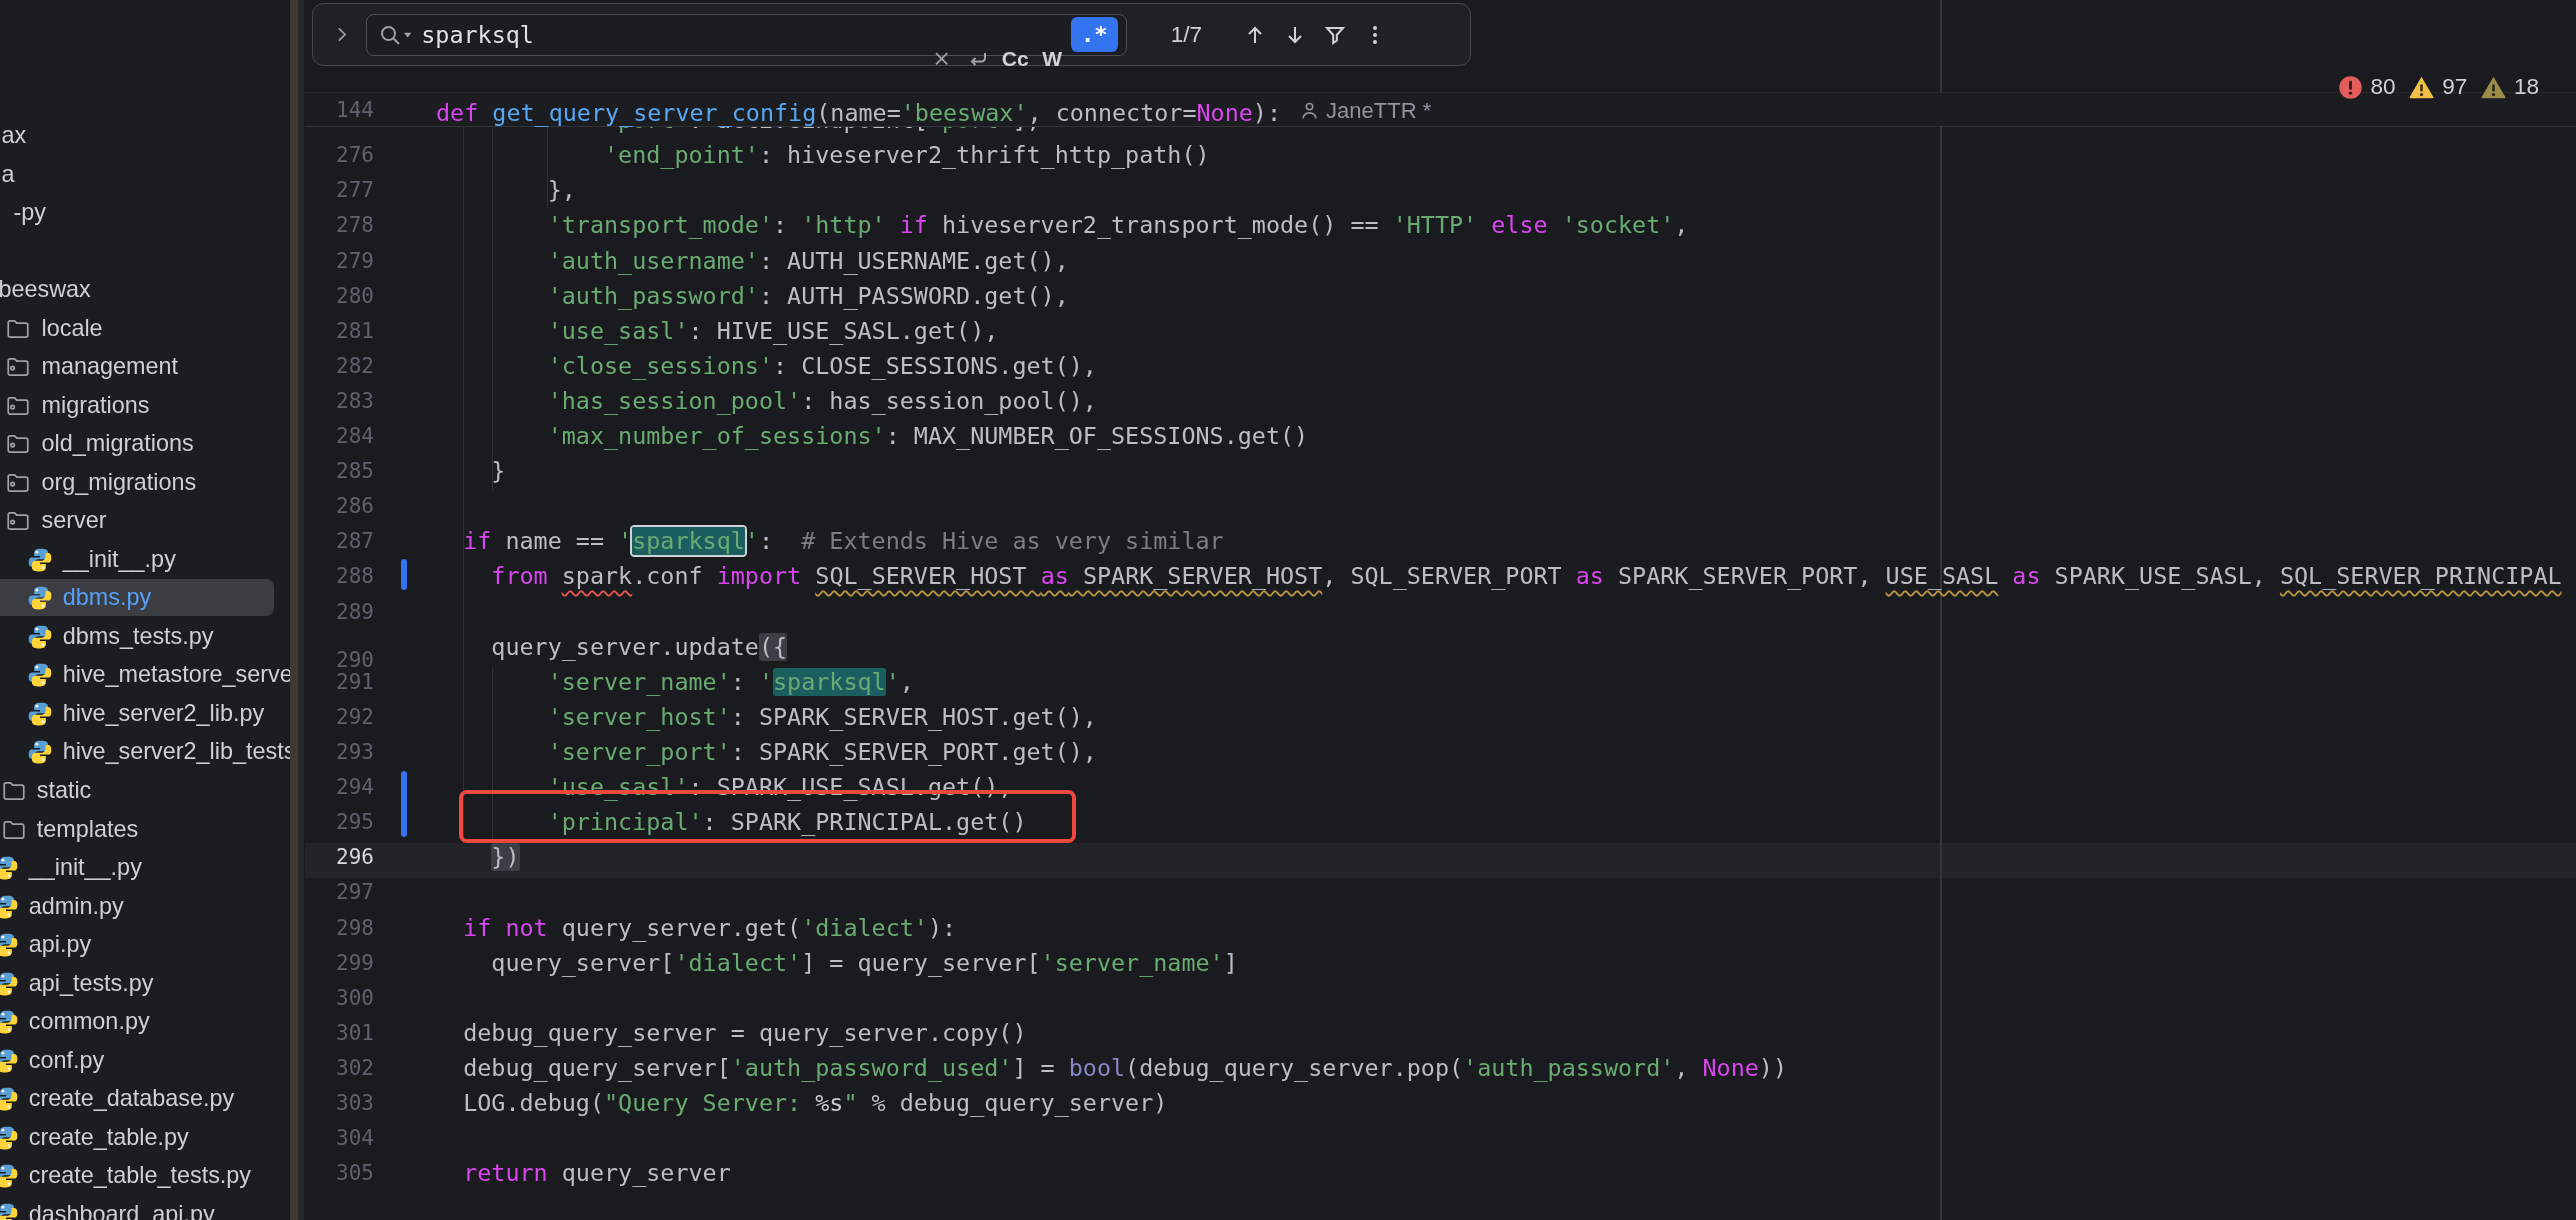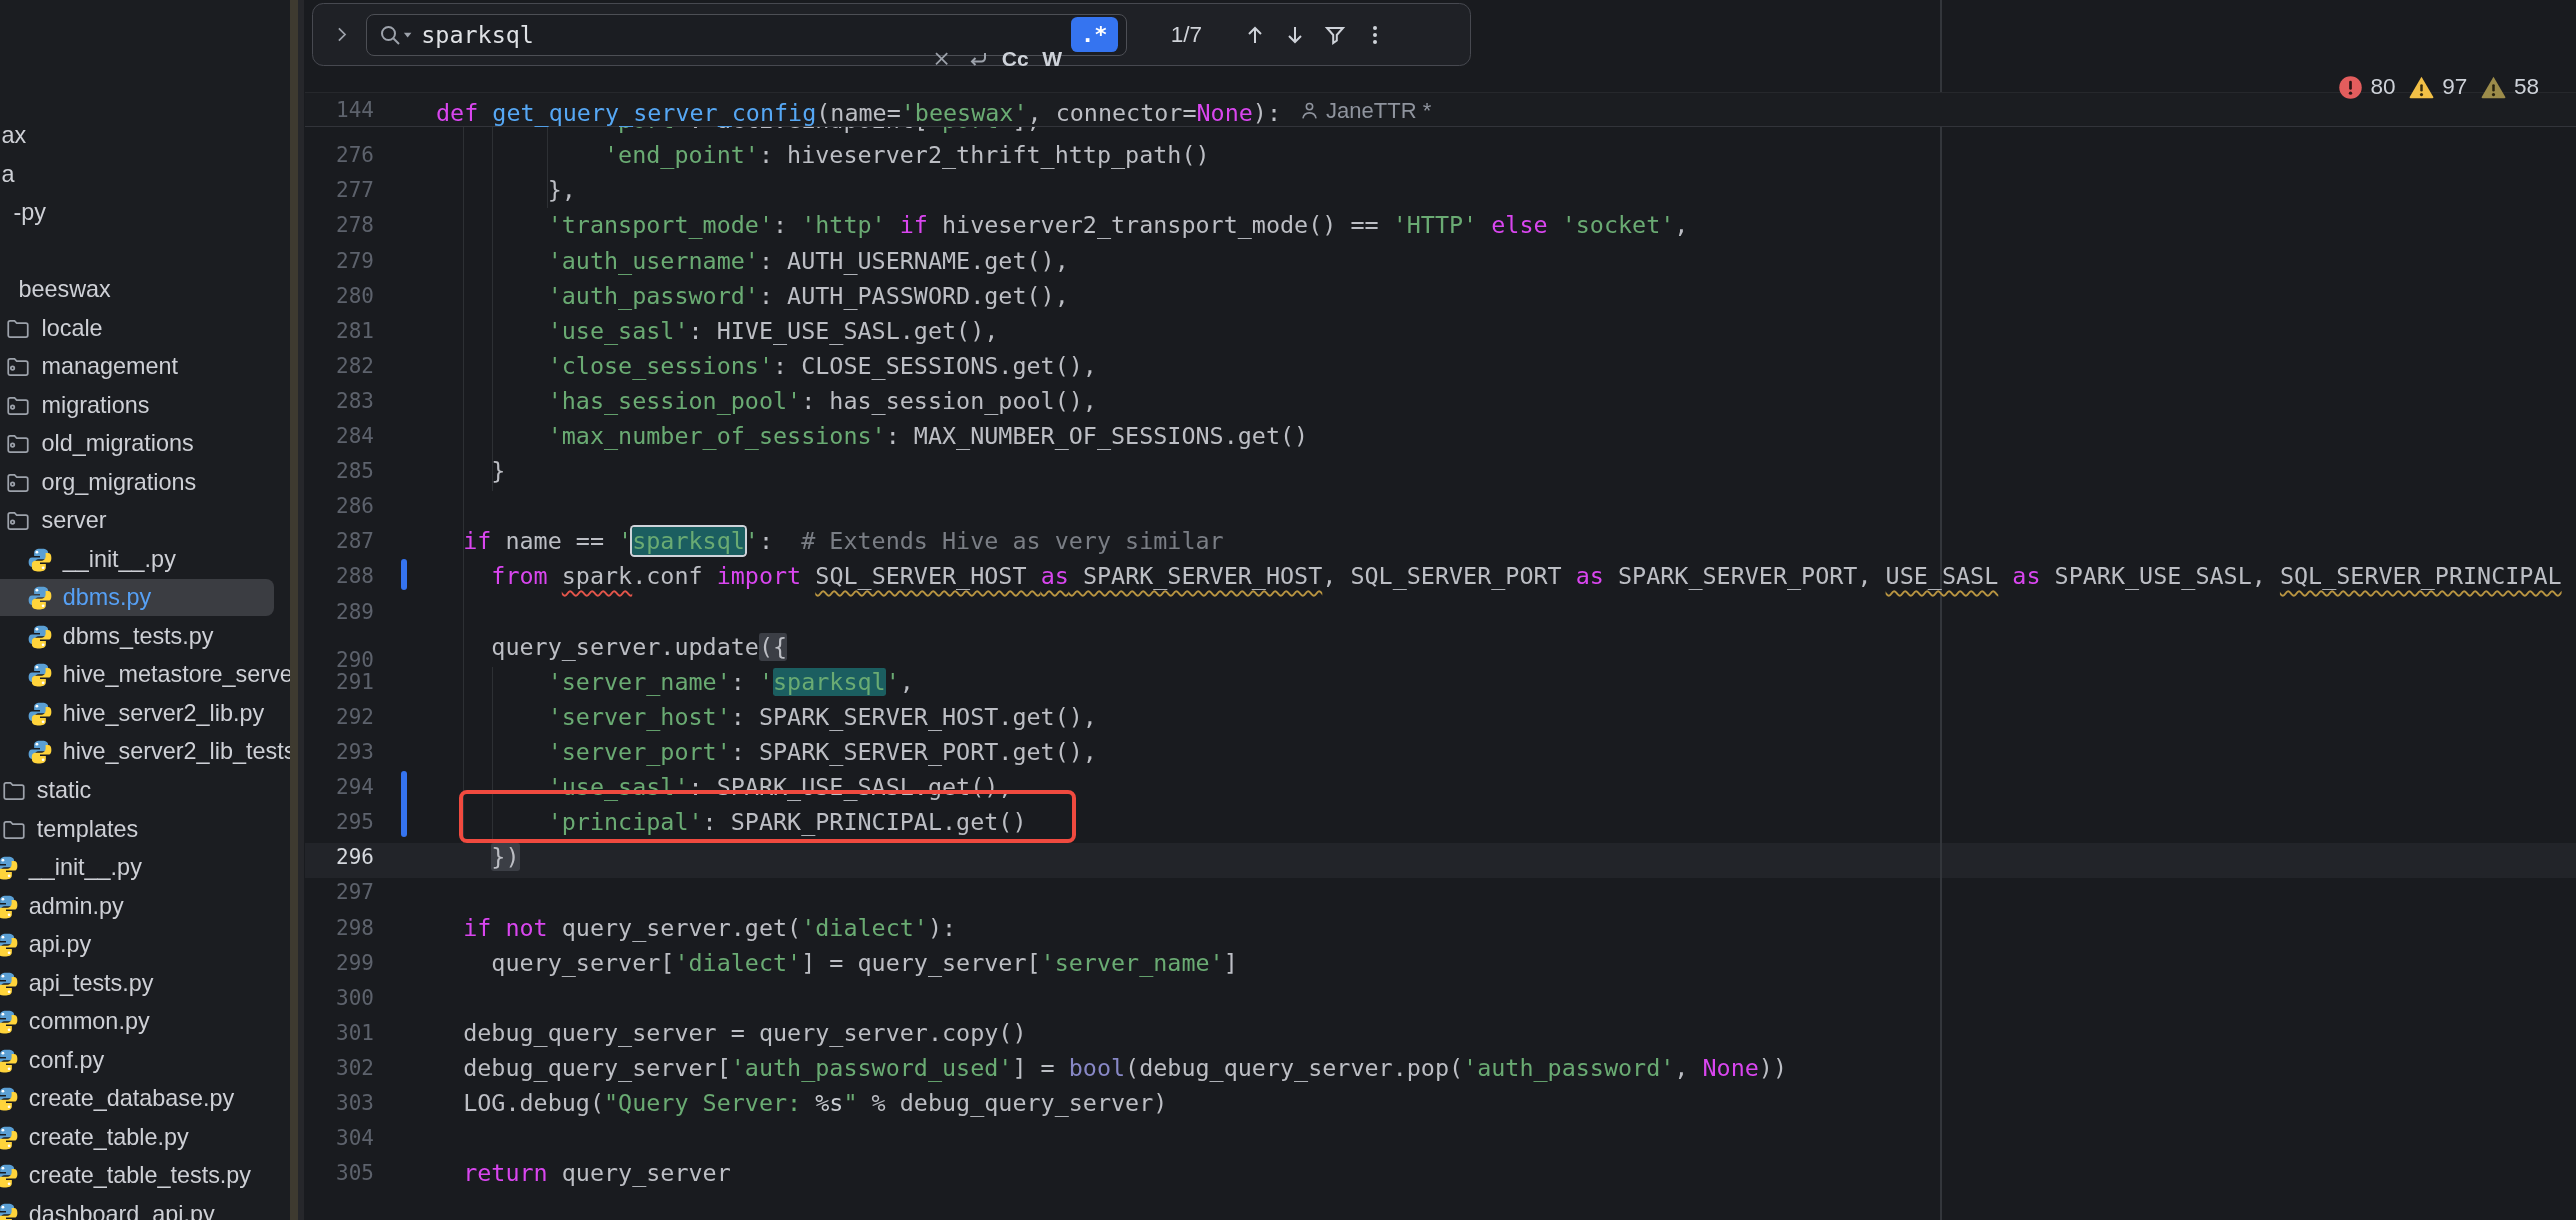--- a/index.html
+++ b/index.html
@@ -169,21 +169,21 @@
           <circle cx="12" cy="18.3" r="1.4" fill="#3a2e10"></circle>
         </svg>
       <span class="cnt">97</span>
     </div>
     <div class="badge">
       <svg width="29" height="27" viewBox="0 0 24 24">
           <path d="M12 2.5 L22.5 20.5 Q23 21.5 21.8 21.5 L2.2 21.5 Q1 21.5 1.5 20.5 Z" fill="#9c8c4a"></path>
           <rect x="10.9" y="9" width="2.2" height="6.5" rx="1.1" fill="#27220f"></rect>
           <circle cx="12" cy="18.3" r="1.4" fill="#27220f"></circle>
         </svg>
-      <span class="cnt">58</span>
+      <span class="cnt">18</span>
     </div>
   </div>
 
   <div class="search-panel">
     <div class="chev">
       <svg width="21" height="21" viewBox="0 0 24 24" fill="none" stroke="#9da2ab" stroke-width="2">
           <polyline points="9,5 16,12 9,19"></polyline>
         </svg>
     </div>
     <div class="search-field">
@@ -241,21 +241,21 @@
   <div class="sidebar" id="file-tree">
       <div class="tree-row" style="top: 116px;">
         <span class="lbl" style="margin-left: 1.6px;">ax</span>
       </div>
       <div class="tree-row" style="top: 155px;">
         <span class="lbl" style="margin-left: 1.6px;">a</span>
       </div>
       <div class="tree-row" style="top: 193px; padding-left: 7px;">
         <span class="lbl" style="margin-left: 6.4px;">-py</span>
       </div>
-      <div class="tree-row" style="top: 270px; padding-left: 20px;">
+      <div class="tree-row" style="top: 270px;">
         <span class="lbl" style="margin-left: -1.6px;">beeswax</span>
       </div>
       <div class="tree-row" style="top: 309px;">
         <span class="icon" style="margin-left: 4.8px;">
           <svg width="26" height="26" viewBox="0 0 24 24" fill="none" stroke="#9da2ab" stroke-width="1.6">
             <path d="M3 6.2c0-1 .8-1.7 1.7-1.7h4.1l2 2h8.5c1 0 1.7.8 1.7 1.7v9.6c0 1-.8 1.7-1.7 1.7H4.7c-1 0-1.7-.8-1.7-1.7V6.2z"></path>
           </svg>
         </span>
         <span class="lbl">locale</span>
       </div>

